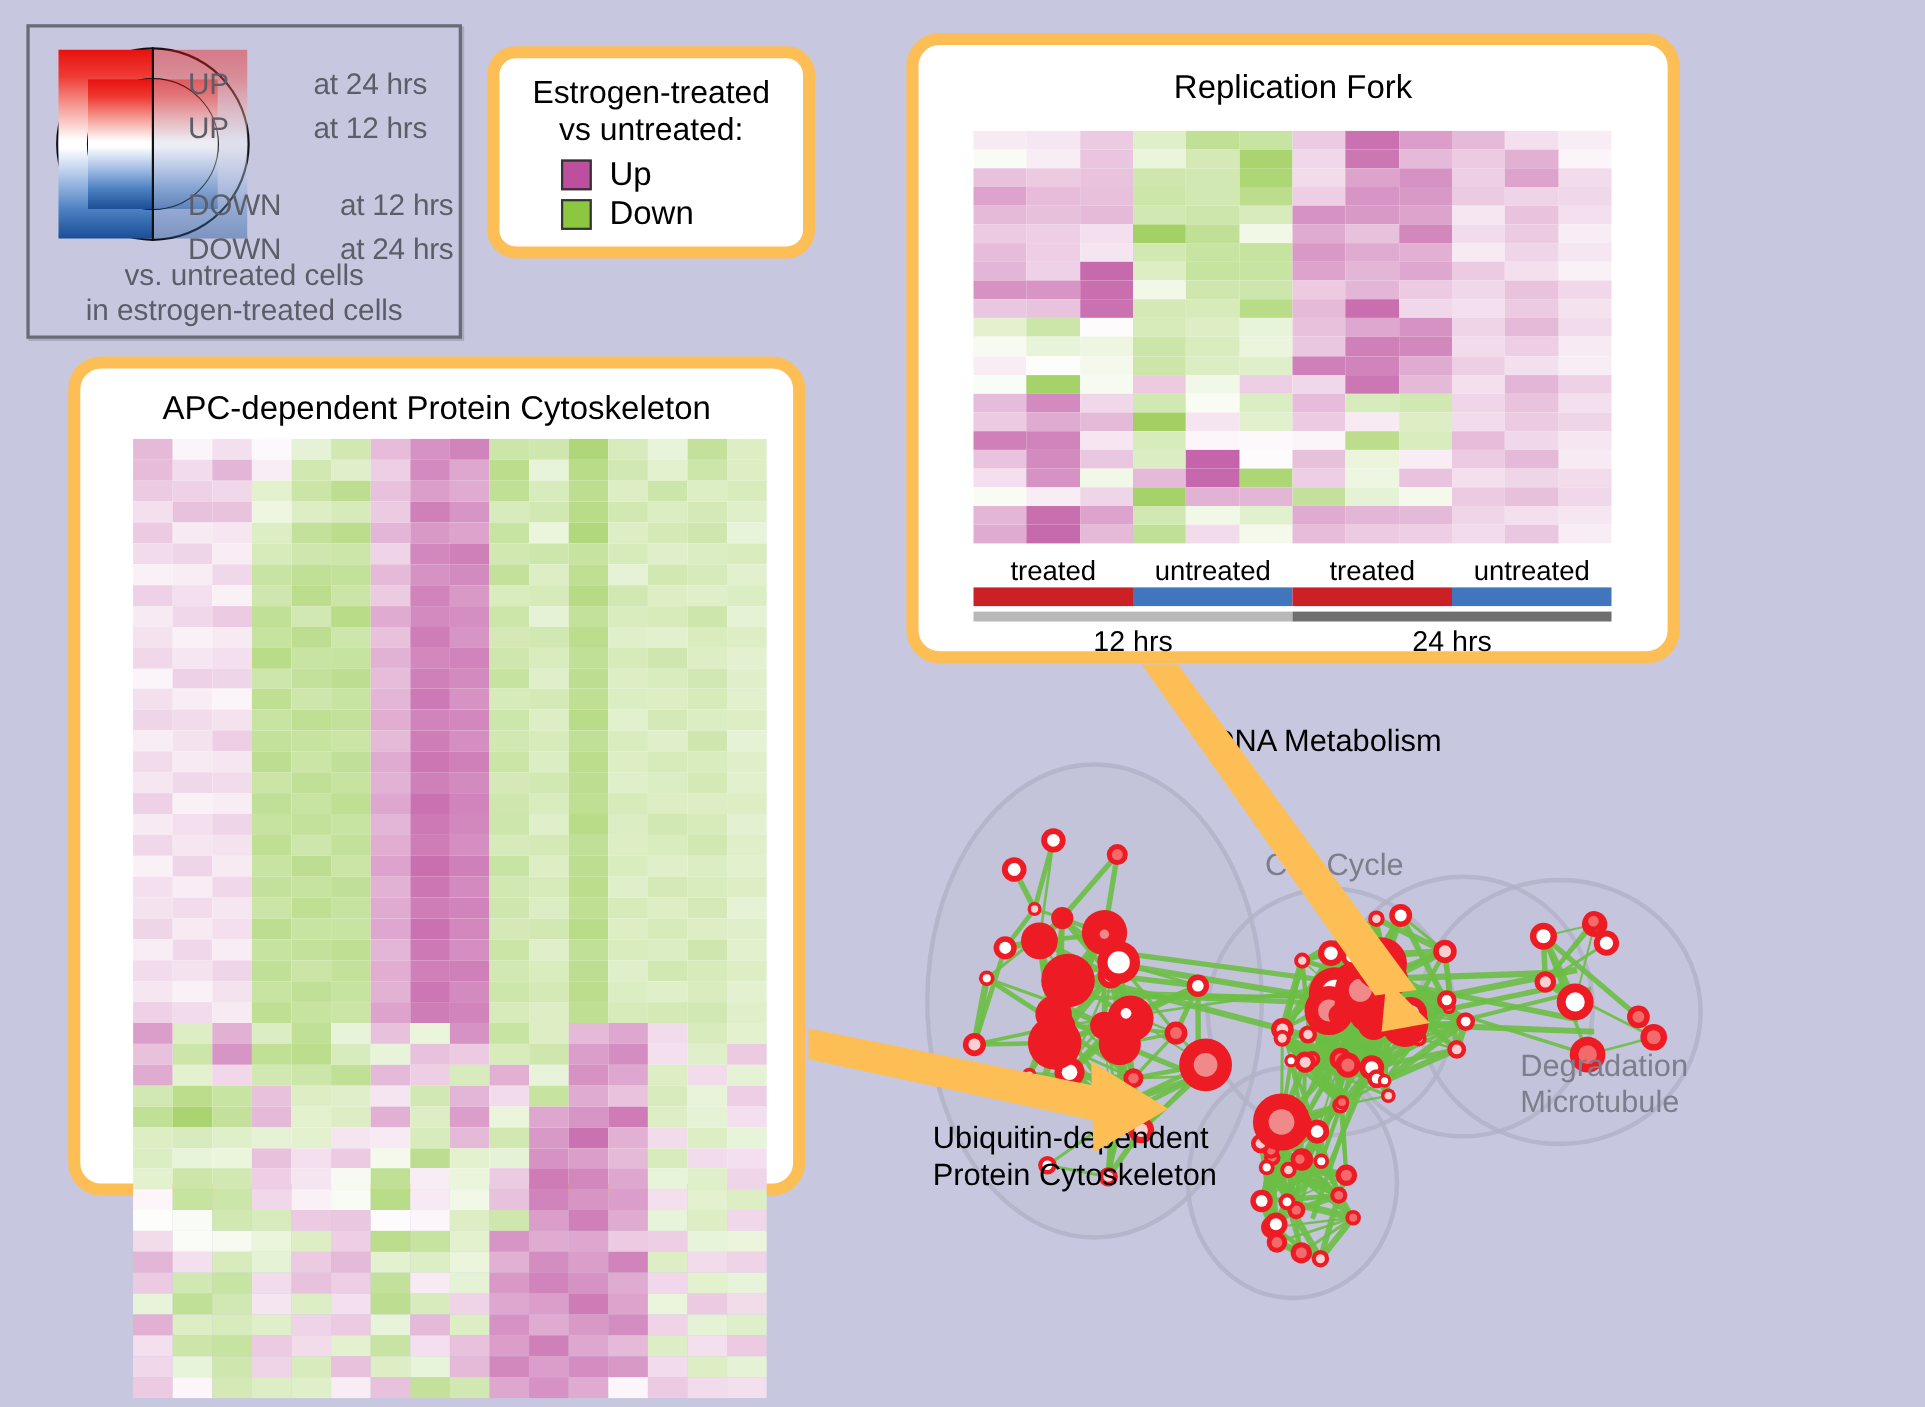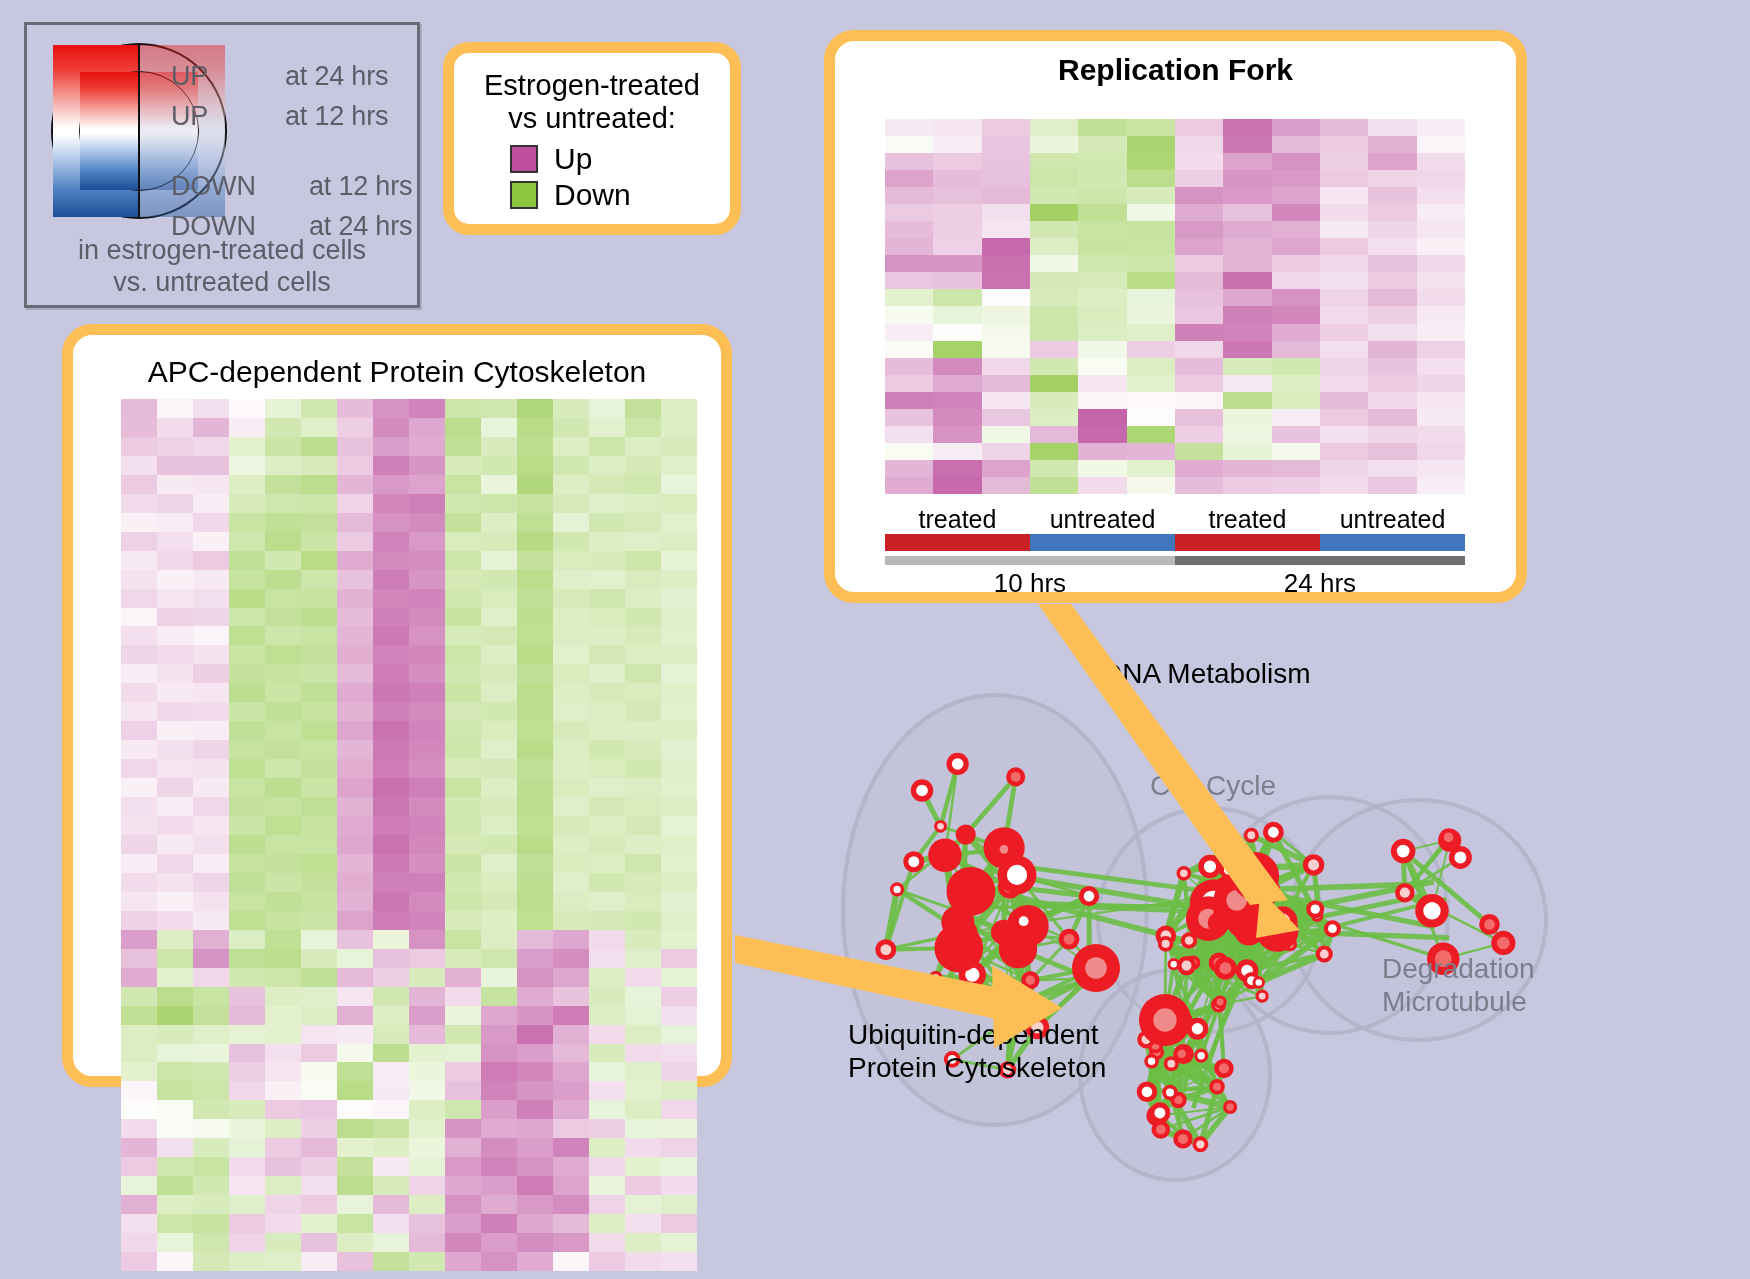--- a/index.html
+++ b/index.html
@@ -52,21 +52,21 @@
   #key-title{margin-top:16px;text-align:center;font-size:29px;color:#000;line-height:1.15;}
   .key-rows{margin-top:6px;padding-left:56px;}
   .key-row{display:flex;align-items:center;gap:16px;margin-top:2px;}
   .swatch{width:28px;height:28px;border:2px solid #333;box-sizing:border-box;}
   .key-label{font-size:30px;color:#000;}
 
   
   #rep-panel{left:824px;top:30px;width:703px;height:573px;}
   #apc-panel{left:62px;top:324px;width:670px;height:763px;}
   .panel-title{text-align:center;font-size:30px;color:#000;font-weight:400;}
-  #rep-panel .panel-title{margin-top:12px;font-weight:bold;}
+  #rep-panel .panel-title{margin-top:22px;}
   #apc-panel .panel-title{margin-top:20px;}
 
   .hm{display:grid;}
   .hm div{width:100%;height:100%;}
   #rep-hm{position:absolute;left:50px;top:78px;width:580px;height:375px;}
   #apc-hm{position:absolute;left:48px;top:64px;width:576px;height:872px;}
 
   .axis{position:absolute;}
   .axis-groups{display:flex;}
   .axis-groups .g{text-align:center;font-size:25px;color:#000;}
@@ -125,22 +125,22 @@
     <div class="wheel-row" id="wr3">
       <span>DOWN</span>
       <span class="t2">at 12 hrs</span>
     </div>
     <div class="wheel-row" id="wr4">
       <span>DOWN</span>
       <span class="t2">at 24 hrs</span>
     </div>
 
     <div id="wheel-foot">
+      <div>vs. untreated cells</div>
       <div>in estrogen-treated cells</div>
-      <div>vs. untreated cells</div>
     </div>
   </div>
 
   <div class="panel" id="key-panel">
     <div id="key-title">
       <div>Estrogen-treated</div>
       <div>vs untreated:</div>
     </div>
     <div class="key-rows">
       <div class="key-row">
@@ -433,21 +433,21 @@
           <div class="seg" style="flex: 1 1 0%; background: rgb(204, 32, 39);"></div>
           <div class="seg" style="flex: 1 1 0%; background: rgb(65, 118, 188);"></div>
           <div class="seg" style="flex: 1 1 0%; background: rgb(204, 32, 39);"></div>
           <div class="seg" style="flex: 1 1 0%; background: rgb(65, 118, 188);"></div>
         </div>
       <div class="tbar" id="rep-tbar">
           <div class="seg" style="flex: 1 1 0%; background: rgb(184, 184, 184);"></div>
           <div class="seg" style="flex: 1 1 0%; background: rgb(110, 110, 110);"></div>
         </div>
       <div class="tlabels" id="rep-tlabels">
-          <div class="g" style="flex: 1 1 0%;">10 hrs</div>
+          <div class="g" style="flex: 1 1 0%;">12 hrs</div>
           <div class="g" style="flex: 1 1 0%;">24 hrs</div>
         </div>
     </div>
   </div>
 
   <div class="panel" id="apc-panel">
     <div class="panel-title">APC-dependent Protein Cytoskeleton</div>
     <div class="hm" id="apc-hm" style="grid-template-columns: repeat(16, 1fr); grid-template-rows: repeat(46, 1fr);">
         <div style="background: rgb(229, 185, 216);"></div>
         <div style="background: rgb(251, 244, 249);"></div>

